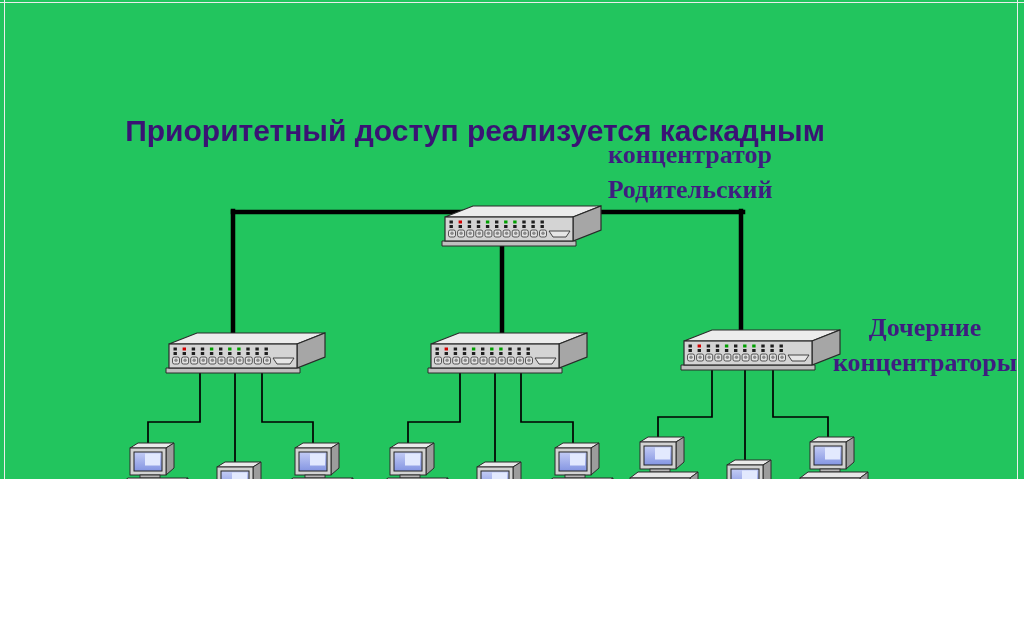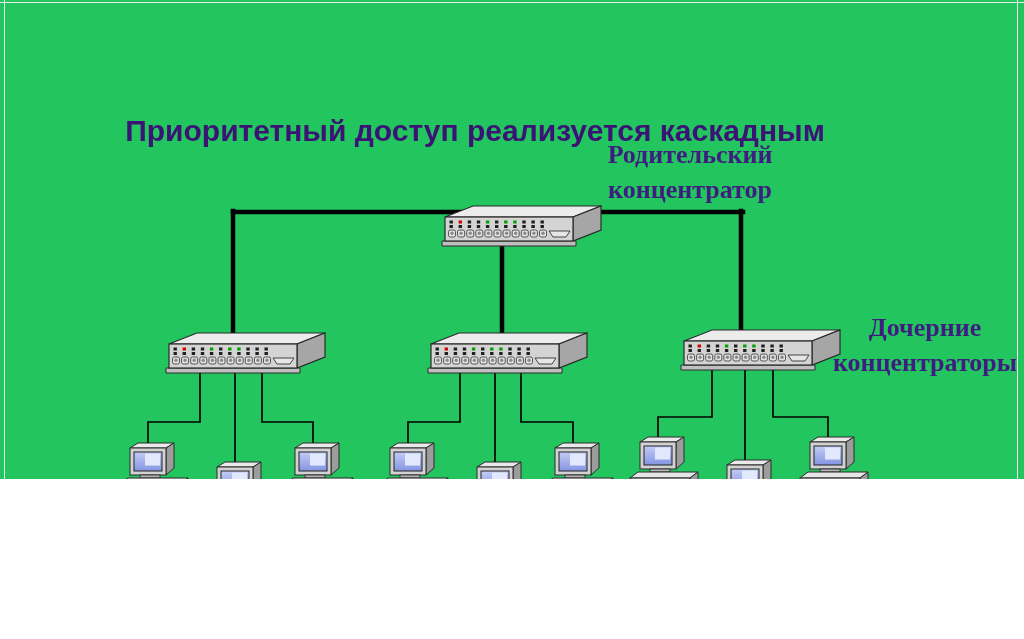--- a/index.html
+++ b/index.html
@@ -151,21 +151,21 @@
         <use href="#computer-icon" x="377" y="441"></use>
         <use href="#computer-icon" x="464" y="460"></use>
         <use href="#computer-icon" x="542" y="441"></use>
         <use href="#computer-icon" x="627" y="435"></use>
         <use href="#computer-icon" x="714" y="458"></use>
         <use href="#computer-icon" x="797" y="435"></use>
       </g>
   </svg>
 
   <div class="dlabel parent-label">
+    <div>концентратор</div>
     <div>Родительский</div>
-    <div>концентратор</div>
   </div>
 
   <div class="dlabel children-label">
     <div>Дочерние</div>
     <div>концентраторы</div>
   </div>
 </div>
 
 </body></html>

